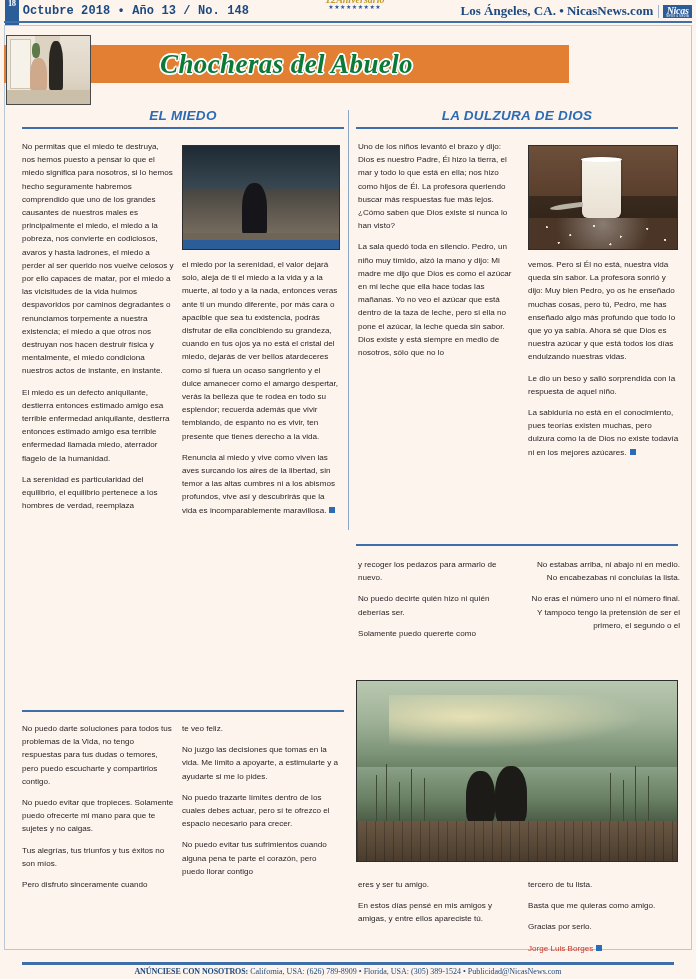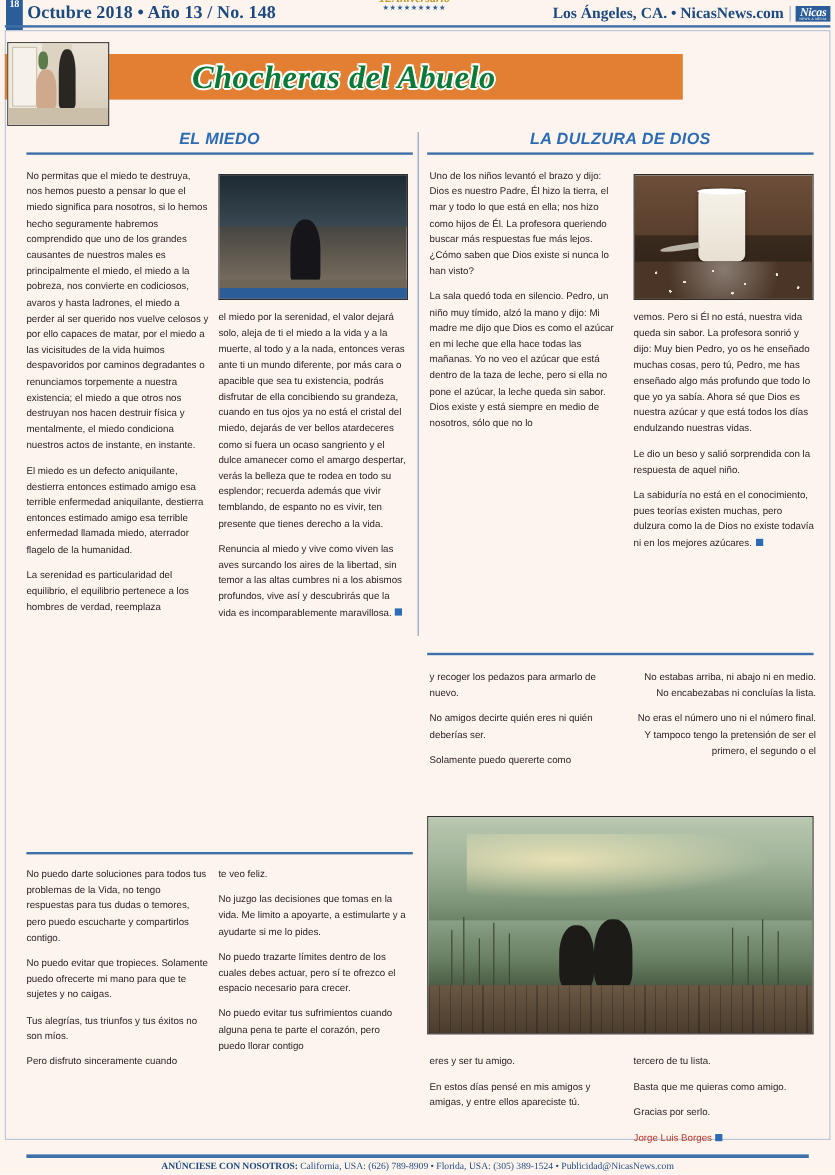--- a/index.html
+++ b/index.html
@@ -40,23 +40,23 @@
     font-size: 8.5px;
     font-weight: bold;
     letter-spacing: -0.4px;
     padding: 1px 3px 17px 3px;
     line-height: 9px;
     margin-right: 4px;
     font-family: "Liberation Serif", serif;
   }
   .mh-date {
     color: #1c4a80;
-    font-size: 15px;
-    font-weight: bold;
-    font-family: Liberation Serif, serif;
+    font-size: 12px;
+    font-weight: bold;
+    font-family: Liberation Mono, monospace;
     letter-spacing: 0.1px;
     white-space: nowrap;
   }
   .mh-center {
     flex: 1 1 auto;
     text-align: center;
     position: relative;
     height: 34px;
   }
   .anniv {
@@ -494,21 +494,21 @@
   <div class="col" style="left:528px; top:258px; width:152px;">
     <p>vemos. Pero si Él no está, nuestra vida queda sin sabor. La profesora sonrió y dijo: Muy bien Pedro, yo os he enseñado muchas cosas, pero tú, Pedro, me has enseñado algo más profundo  que todo lo que yo ya sabía. Ahora sé que Dios es nuestra azúcar y que está todos los días endulzando nuestras vidas.</p>
     <p>Le dio un beso y salió sorprendida con la respuesta de aquel niño.</p>
     <p><span>La sabiduría no está en el conocimiento, pues teorías existen muchas, pero dulzura como la de Dios no existe todavía ni en los mejores azúcares.</span><span class="endmark"></span></p>
   </div>
 
   <div class="sec-rule" style="left:356px; top:544px; width:322px;"></div>
 
   <div class="col" style="left:358px; top:558px; width:152px;">
     <p>y recoger los pedazos para armarlo de nuevo.</p>
-    <p>No amigos decirte quién eres ni quién deberías ser.</p>
+    <p>No puedo decirte quién hizo ni quién deberías ser.</p>
     <p>Solamente puedo quererte como</p>
   </div>
 
   <div class="col" style="left:528px; top:558px; width:152px;text-align:right;">
     <p>No estabas arriba, ni abajo ni en medio. No encabezabas ni concluías la lista.</p>
     <p>No eras el número uno ni el número final. Y tampoco tengo la pretensión de ser el primero, el segundo o el</p>
   </div>
 
   <div class="sec-rule" style="left:22px; top:710px; width:322px;"></div>
 

